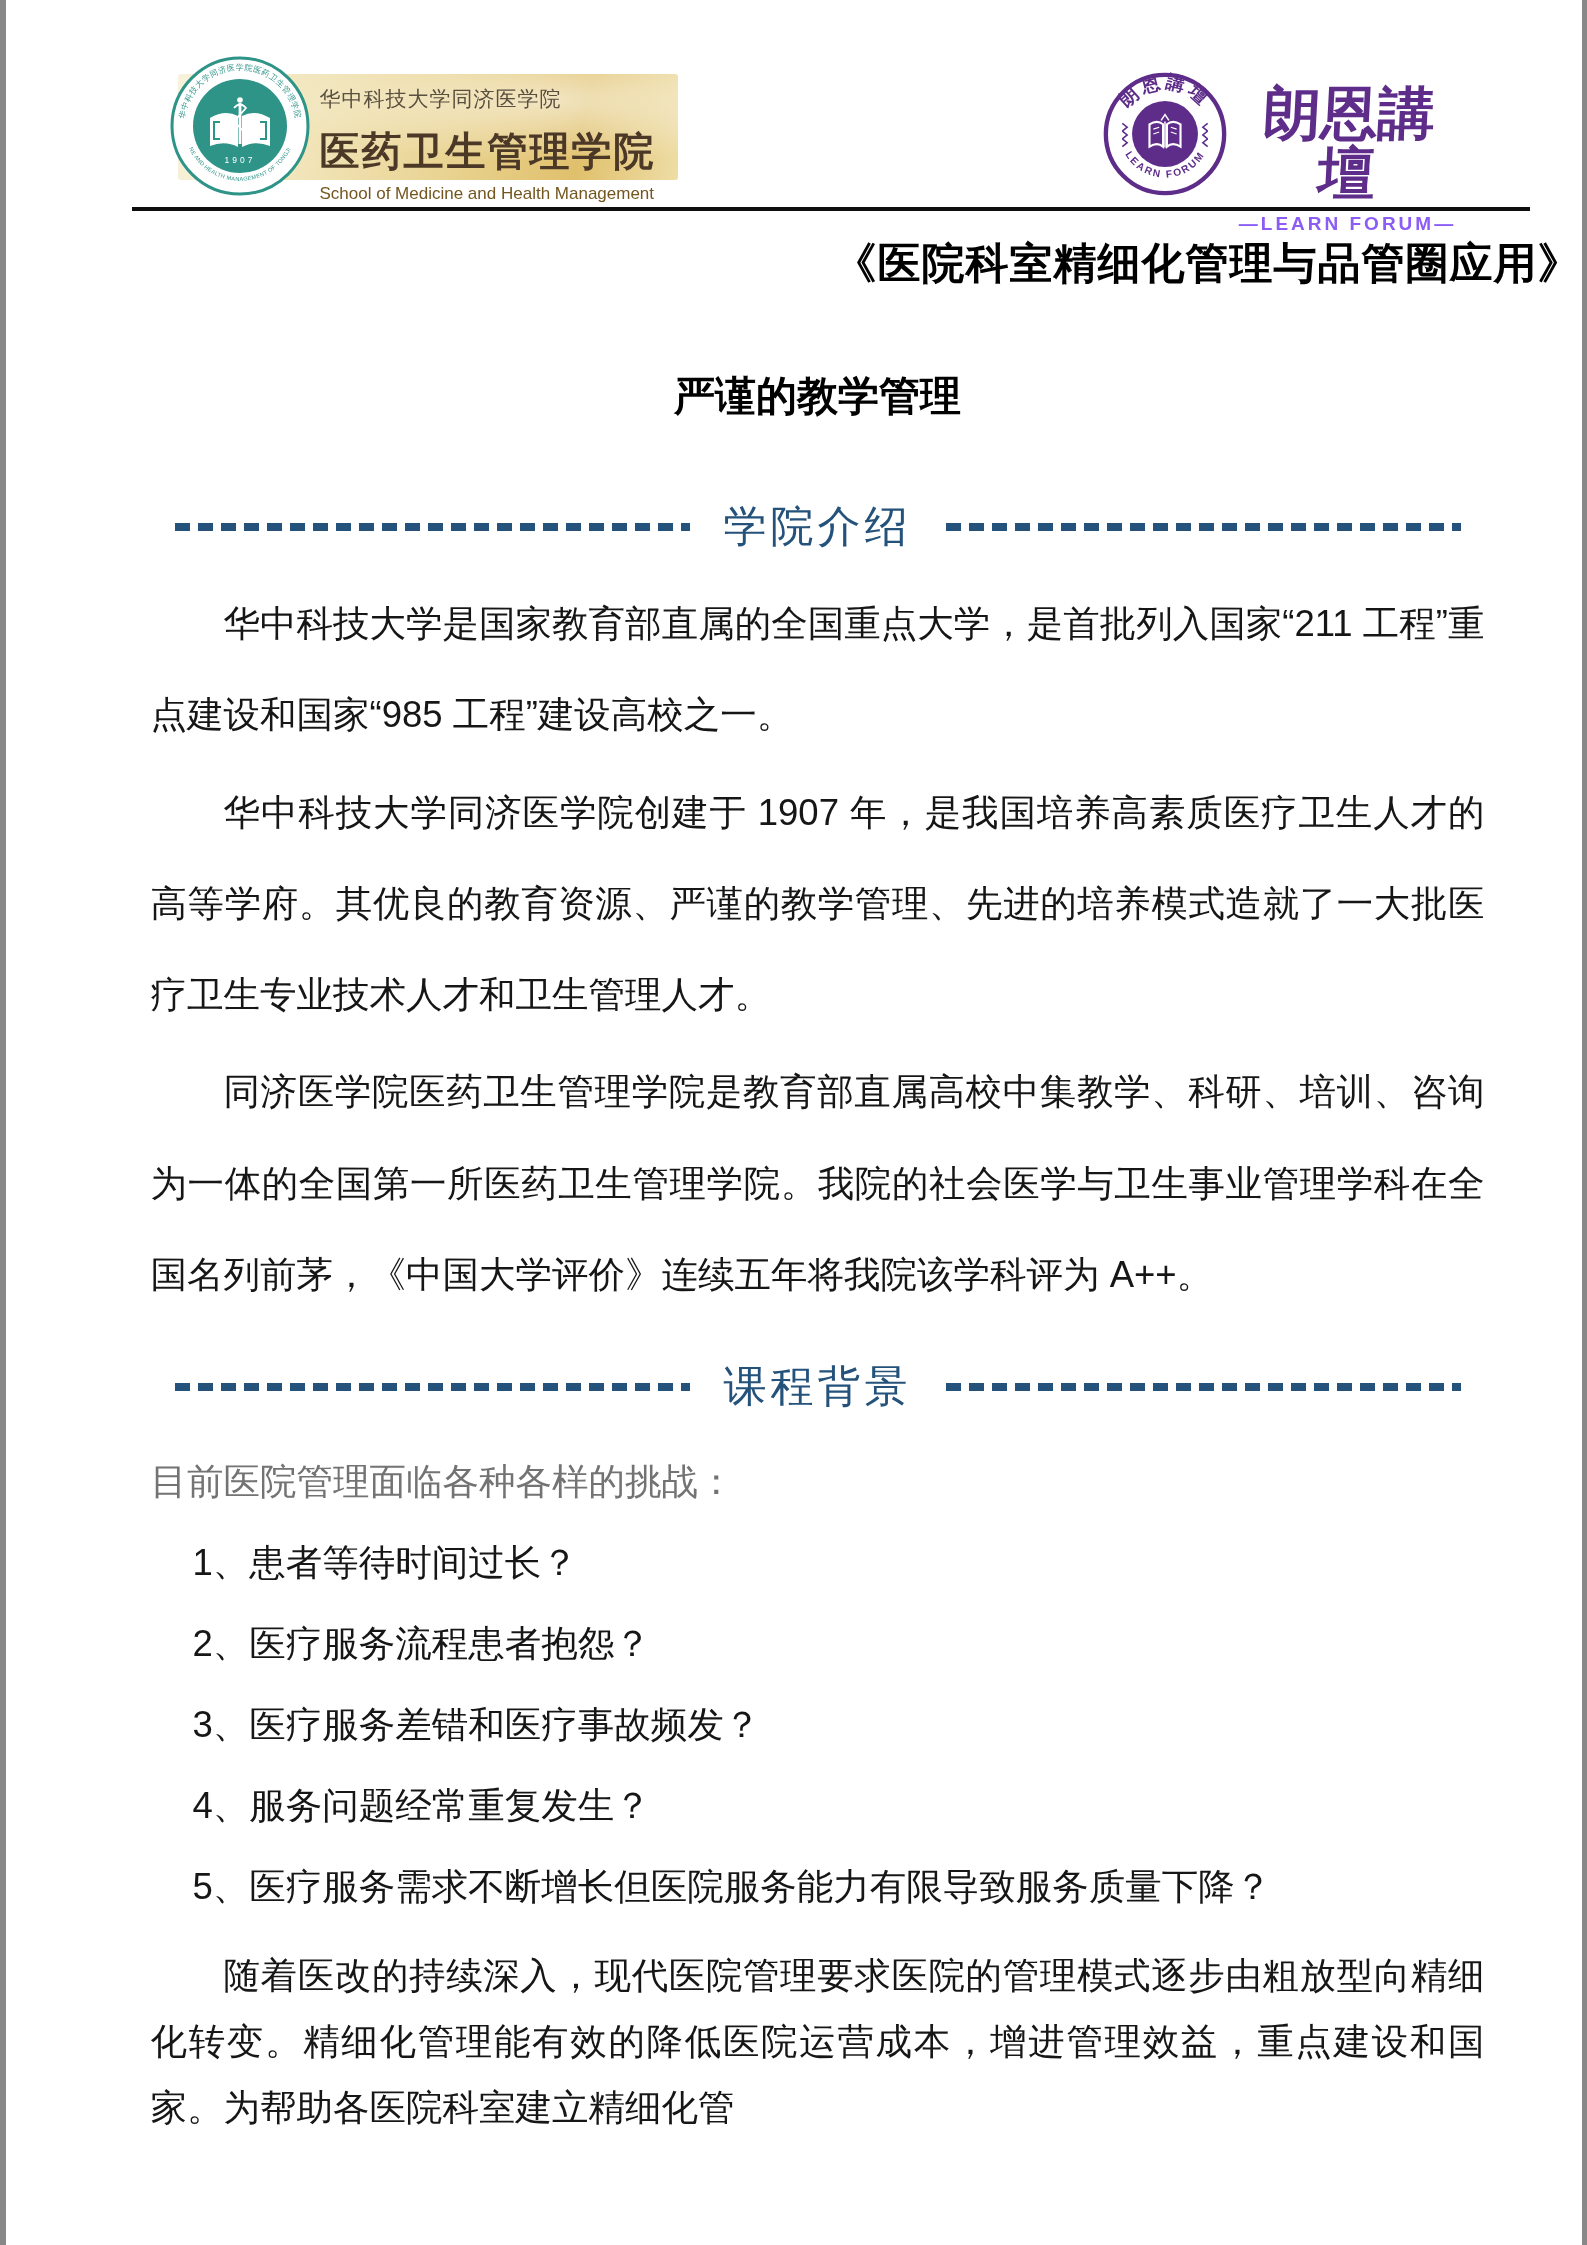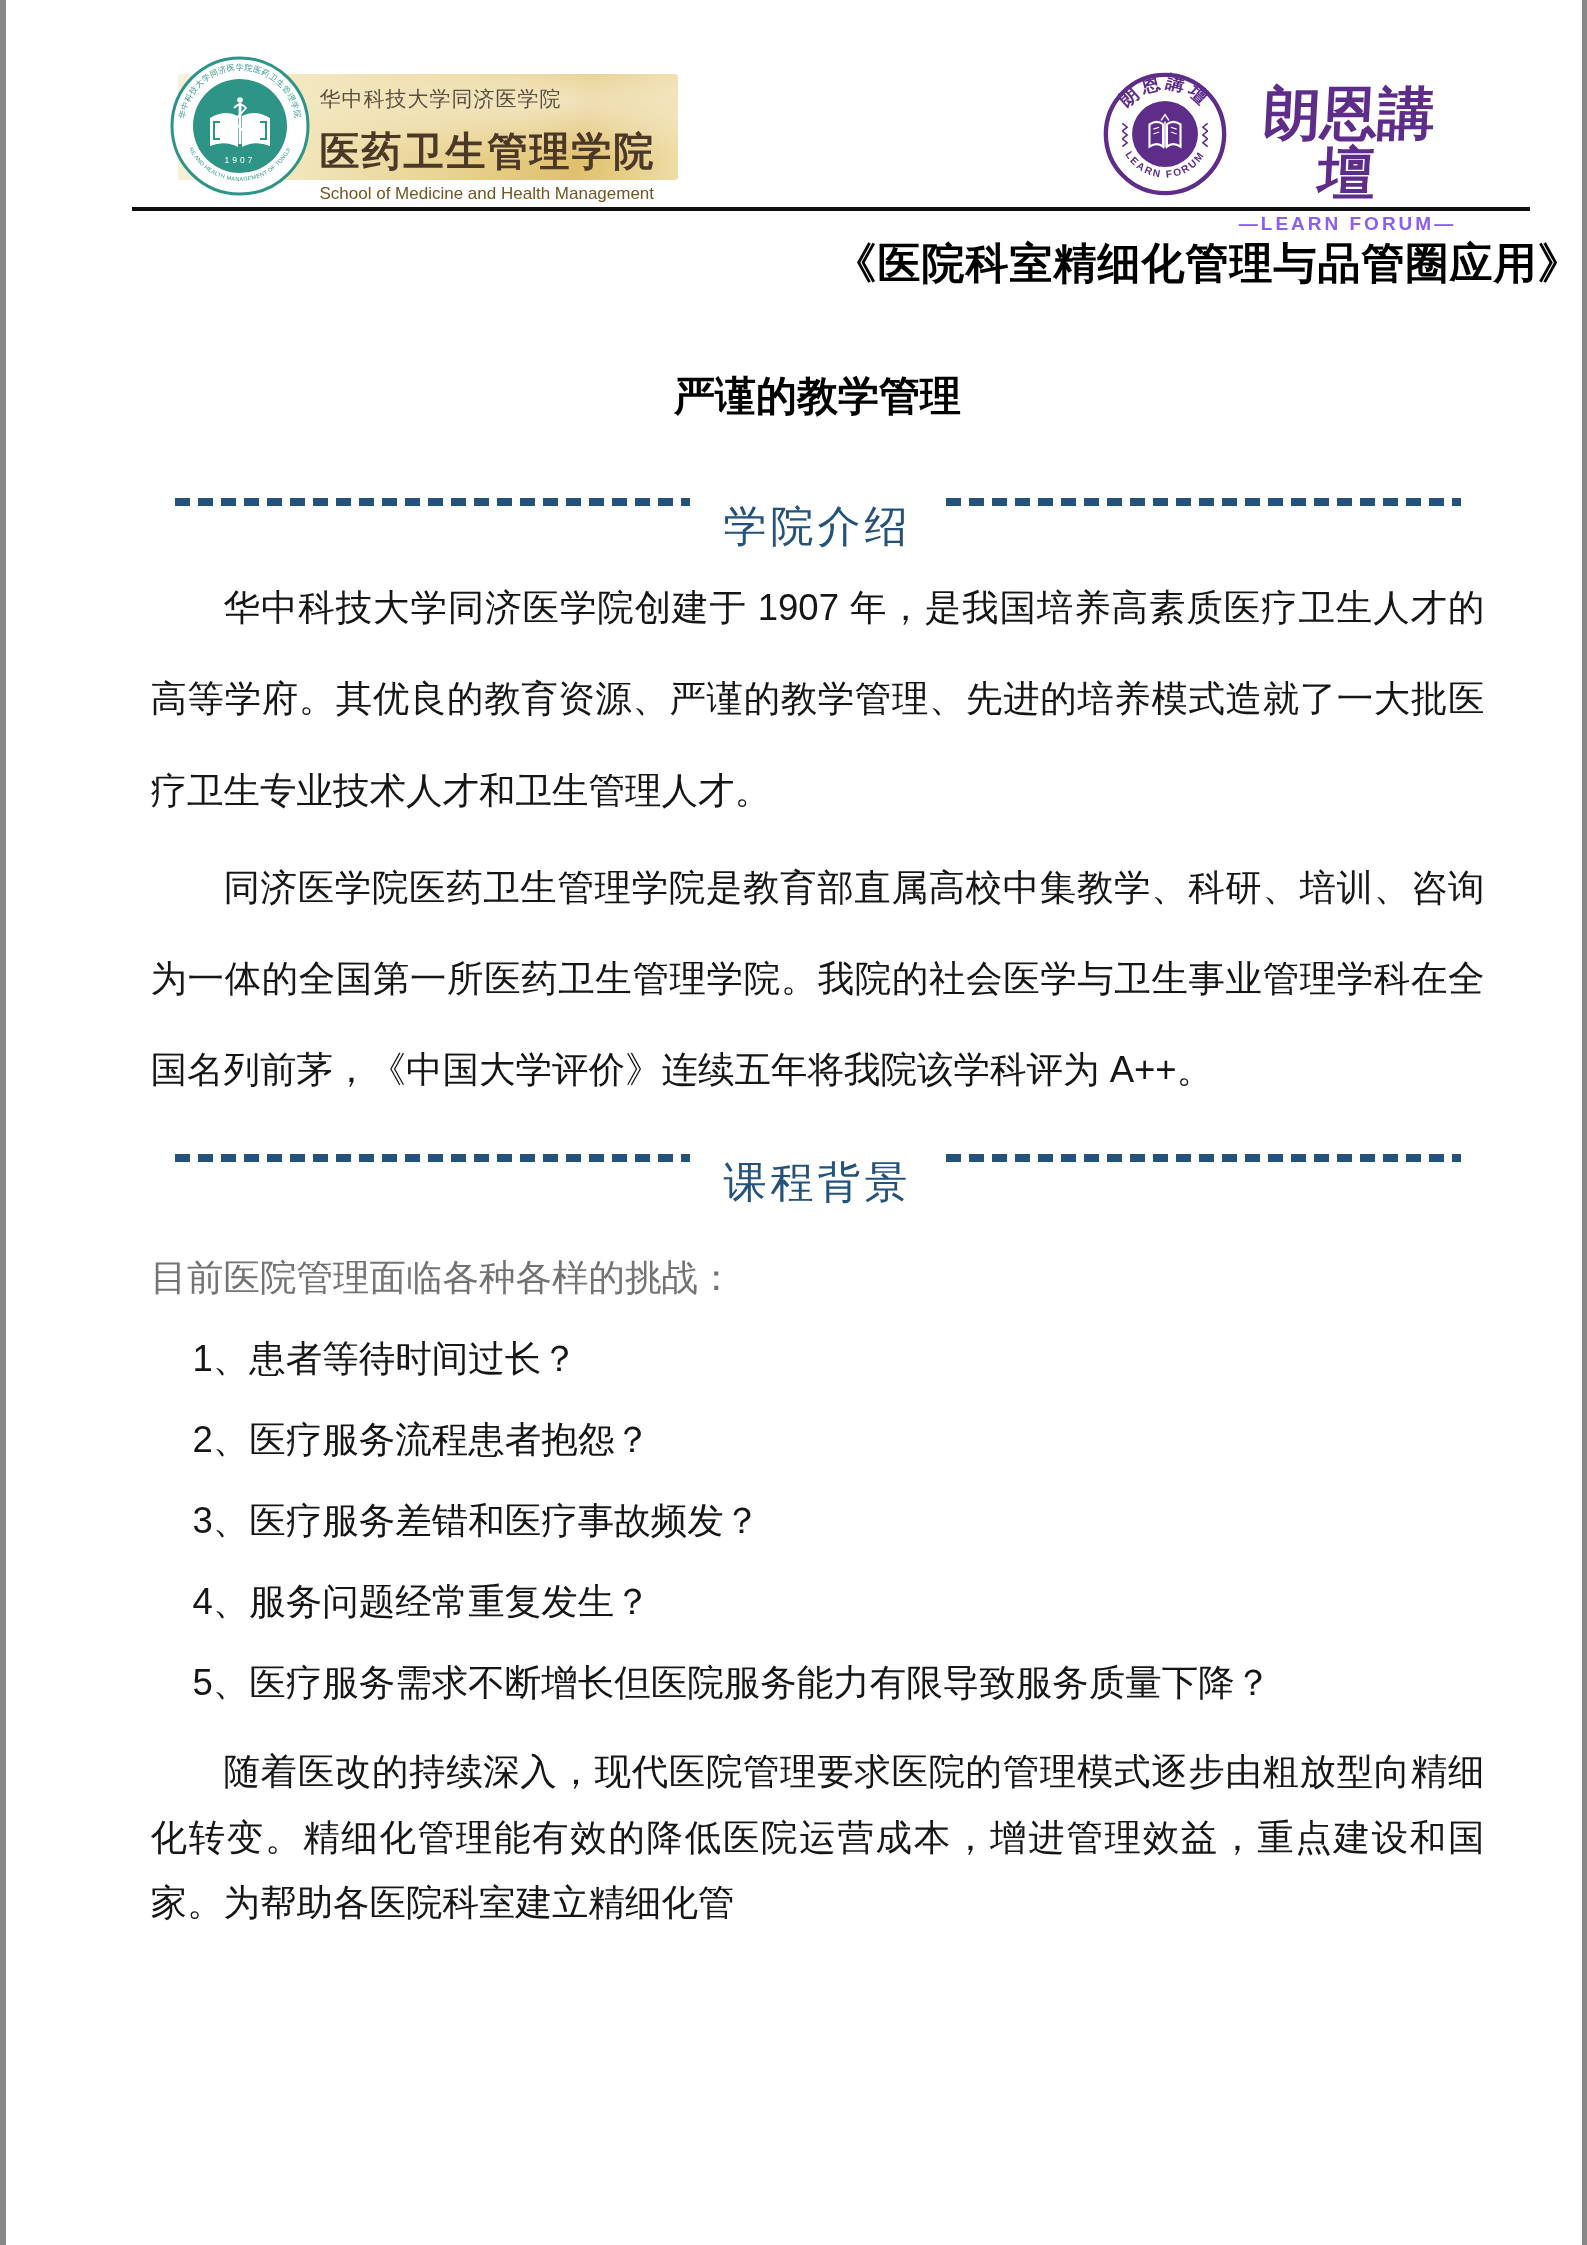--- a/index.html
+++ b/index.html
@@ -32,21 +32,21 @@
   .brand-cn { font-size:57px; line-height:1.05; font-weight:800; color:#5e2d8a;
     font-family:"Liberation Serif","DejaVu Serif",serif; transform:skewX(-3deg); }
   .brand-en { font-size:19px; font-weight:700; letter-spacing:3px;
     color:#8b5cf6; margin-top:9px; white-space:nowrap; }
   
   .title { margin-top:24px; text-align:right; font-size:43px; font-weight:700;
            color:#000; letter-spacing:1px; }
   .subtitle { margin-top:76px; text-align:center; font-size:41px;
               font-weight:700; color:#000; }
   
-  .divider { display:flex; align-items:flex-start; gap:34px;
+  .divider { display:flex; align-items:center; gap:34px;
              width:1286px; margin:74px auto 0; }
   .divider .dash { flex:1; height:8px;
     background:repeating-linear-gradient(to right,
       #24527b 0,#24527b 15px,transparent 15px,transparent 23px); }
   .divider .label { font-family:"Liberation Serif","DejaVu Serif",serif;
     font-size:43px; color:#24527b; letter-spacing:4px; white-space:nowrap; }
   
   .content { padding:0 97px; }
   .body-para { font-size:36.5px; line-height:2.5; text-align:justify;
                text-indent:2em; margin-top:6px; color:#161616; }
@@ -142,20 +142,21 @@
   <h1 class="title">《医院科室精细化管理与品管圈应用》</h1>
   <h2 class="subtitle">严谨的教学管理</h2>
 
   <div class="divider">
     <span class="dash"></span>
     <span class="label">学院介绍</span>
     <span class="dash"></span>
   </div>
 
   <div class="content">
+    <p class="body-para first">华中科技大学是国家教育部直属的全国重点大学，是首批列入国家“211 工程”重点建设和国家“985 工程”建设高校之一。</p>
     <p class="body-para">华中科技大学同济医学院创建于 1907 年，是我国培养高素质医疗卫生人才的高等学府。其优良的教育资源、严谨的教学管理、先进的培养模式造就了一大批医疗卫生专业技术人才和卫生管理人才。</p>
     <p class="body-para">同济医学院医药卫生管理学院是教育部直属高校中集教学、科研、培训、咨询为一体的全国第一所医药卫生管理学院。我院的社会医学与卫生事业管理学科在全国名列前茅，《中国大学评价》连续五年将我院该学科评为 A++。</p>
   </div>
 
   <div class="divider" style="margin-top:38px">
     <span class="dash"></span>
     <span class="label">课程背景</span>
     <span class="dash"></span>
   </div>
 

